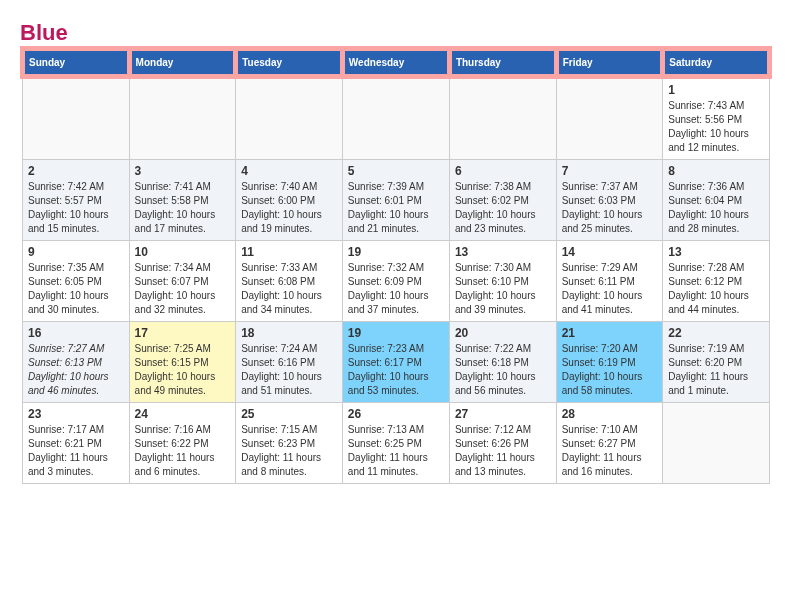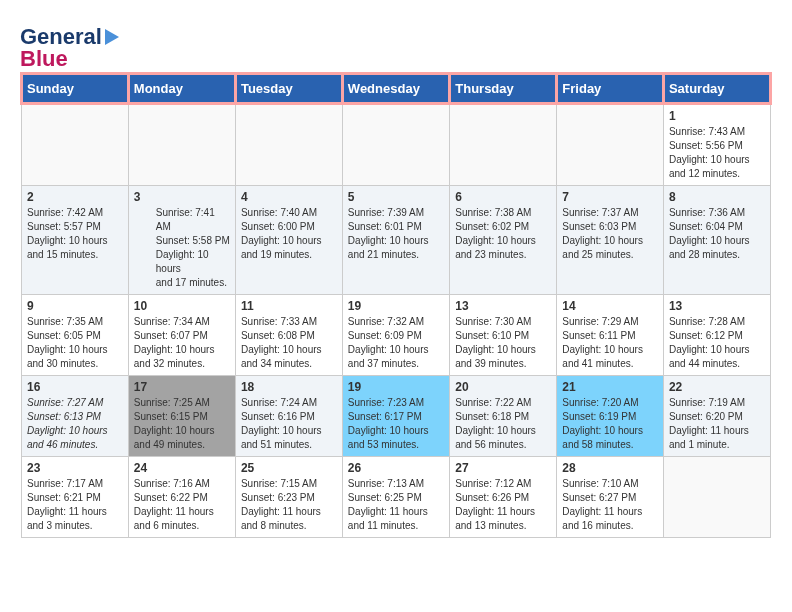--- a/index.html
+++ b/index.html
@@ -31,25 +31,25 @@
       margin-top: 4px;
     }
     .calendar {
       width: 100%;
       border-collapse: collapse;
       margin-top: 8px;
     }
     .calendar th {
       background-color: #2962b0;
       color: #fff;
-      font-size: 13px;
+      font-size: 10px;
       font-weight: bold;
       padding: 6px 4px;
       text-align: left;
-      border: 3px solid #fca5a5;
+      border: 5px solid #fca5a5;
     }
     .calendar td {
       border: 1px solid #ccc;
       vertical-align: top;
       padding: 4px 5px;
       width: 108px;
       min-height: 80px;
       font-size: 10.5px;
       color: #333;
       background: #fff;
@@ -74,24 +74,20 @@
       background: #ffffff;
     }
     .calendar thead tr th {
       background: #2962b0;
     }
   </style>
 </head>
 <body>
 
 <div class="logo">
-  <div style="display:flex; align-items:center;">
-    <span style="font-size:22px; font-weight:bold; color:#1a3a6b;">General</span>
-    <span style="display:inline-block; width:0; height:0; border-top:8px solid transparent; border-bottom:8px solid transparent; border-left:14px solid #4a90d9; margin-left:3px;"></span>
-  </div>
   <span style="font-size:22px; font-weight:bold; color:#be185d; margin-top:-4px;">Blue</span>
 </div>
 
 <div class="header">
   <div class="title"></div>
   <div class="subtitle"></div>
 </div>
 
 <table class="calendar">
   <thead>
@@ -124,21 +120,21 @@
       <tr>
         <td style="background: rgb(240, 244, 248);">
           <div class="day-number">2</div>
           <div class="day-info" style="white-space: pre-line;">Sunrise: 7:42 AM
 Sunset: 5:57 PM
 Daylight: 10 hours
 and 15 minutes.</div>
         </td>
         <td style="background: rgb(240, 244, 248);">
           <div class="day-number">3</div>
-          <div class="day-info" style="white-space: pre-line; margin-left: 22px;">Sunrise: 7:41 AM
+          <div class="day-info" style="white-space: pre-line;">Sunrise: 7:41 AM
 Sunset: 5:58 PM
 Daylight: 10 hours
 and 17 minutes.</div>
         </td>
         <td style="background: rgb(240, 244, 248);">
           <div class="day-number">4</div>
           <div class="day-info" style="white-space: pre-line;">Sunrise: 7:40 AM
 Sunset: 6:00 PM
 Daylight: 10 hours
 and 19 minutes.</div>
@@ -224,21 +220,21 @@
         </td>
       </tr>
       <tr>
         <td style="background: rgb(240, 244, 248);">
           <div class="day-number">16</div>
           <div class="day-info" style="white-space: pre-line; font-style: italic;">Sunrise: 7:27 AM
 Sunset: 6:13 PM
 Daylight: 10 hours
 and 46 minutes.</div>
         </td>
-        <td style="background: #a3a3a3;">
+        <td style="background: #fef9c3;">
           <div class="day-number">17</div>
           <div class="day-info" style="white-space: pre-line;">Sunrise: 7:25 AM
 Sunset: 6:15 PM
 Daylight: 10 hours
 and 49 minutes.</div>
         </td>
         <td style="background: rgb(240, 244, 248);">
           <div class="day-number">18</div>
           <div class="day-info" style="white-space: pre-line;">Sunrise: 7:24 AM
 Sunset: 6:16 PM

